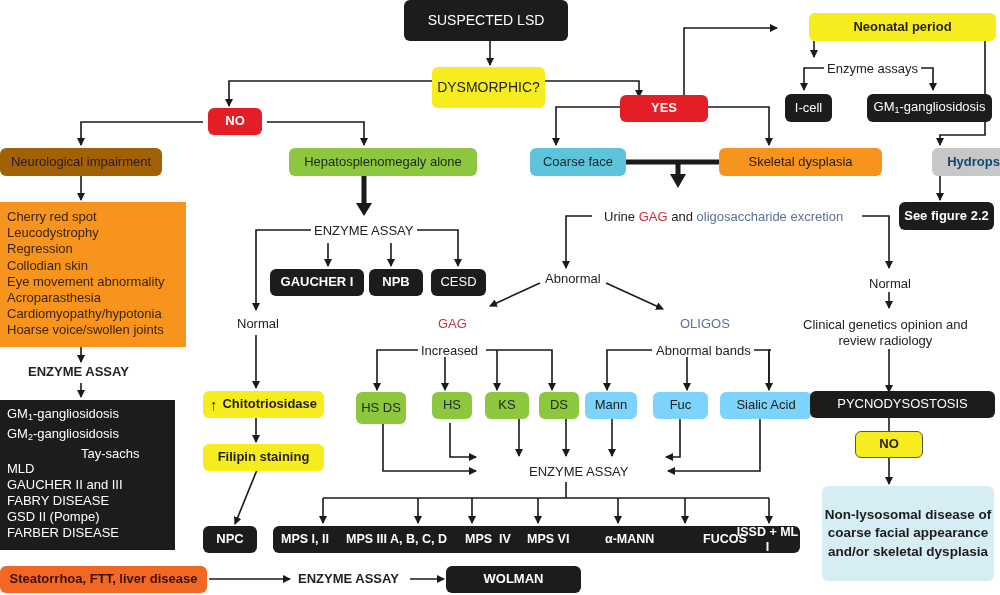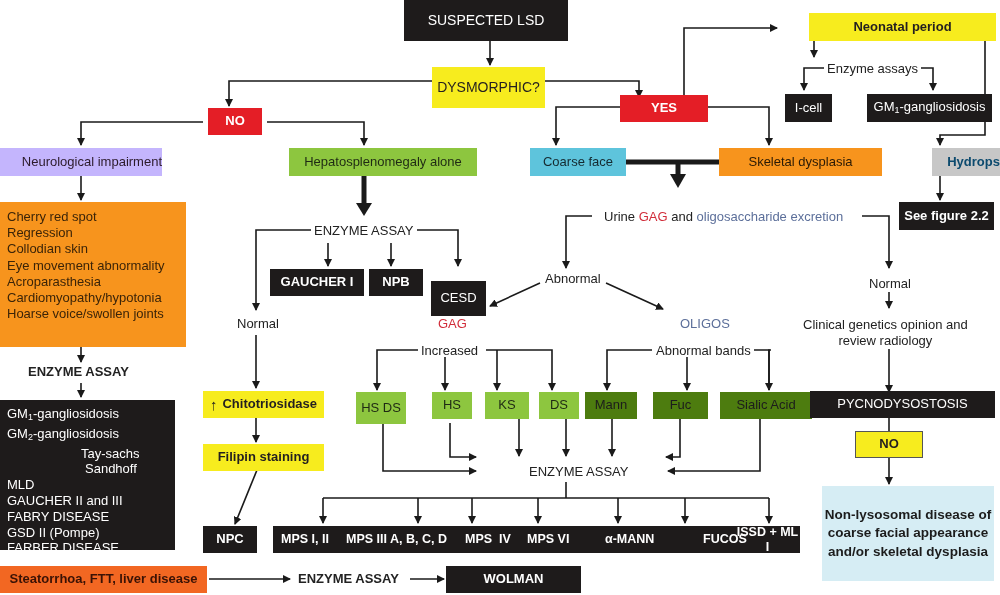--- a/index.html
+++ b/index.html
@@ -1,27 +1,27 @@
 <!DOCTYPE html>
 <html><head>
 <meta charset="utf-8">
 <style>
   html, body { margin: 0; padding: 0; background: #ffffff; }
   #canvas { position: relative; width: 1000px; height: 595px; overflow: hidden; background: #ffffff; font-family: "Liberation Sans", sans-serif; }
   svg#wires { position: absolute; left: 0; top: 0; width: 1000px; height: 595px; }
-  .box { position: absolute; display: flex; align-items: center; justify-content: center; box-sizing: border-box; font-size: 13px; color: #222; text-align: center; line-height: 1.15; }
+  .box { position: absolute; display: flex; align-items: center; justify-content: center; box-sizing: border-box; font-size: 13px; color: #222; text-align: center; line-height: 1.15; border-radius: 6px; }
   .black { background: #1e1b1b; color: #ffffff; }
   .yellow { background: #f7ec1e; color: #231f20; }
   .red { background: #e41e26; color: #ffffff; font-weight: bold; }
-  .purple { background: #c4b5fd; color: #2b1a2a; justify-content: flex-end; }
+  .purple { background: #a16207; color: #2b1a2a; }
   .green { background: #8dc63f; color: #1f2a14; }
   .cyan { background: #5ec4dc; color: #152a30; }
   .orange { background: #f7941d; color: #2a1a05; }
   .dorange { background: #f26722; color: #3a1205; font-weight: bold; }
-  .grey { background: #4d7c0f; color: #1c1c1c; }
+  .grey { background: #7dd3fc; color: #1c1c1c; }
   .lgrey { background: #c7c7c7; color: #0c4a6e; font-weight: bold; margin-left: 33px; }
   .lblue { background: #d6edf4; color: #1c1c1c; font-weight: bold; font-size: 13.5px; line-height: 1.35; }
   .bold { font-weight: bold; }
   .label { position: absolute; font-size: 13px; color: #222; background: #fff; padding: 0 3px; white-space: nowrap; line-height: 1; }
   .list { position: absolute; box-sizing: border-box; font-size: 13px; line-height: 16.2px; }
   .list div { white-space: nowrap; }
   .gag { color: #d12d3a; }
   .oli { color: #5c6f9a; }
   sub { font-size: 9px; vertical-align: -2px; }
 </style>
@@ -148,51 +148,51 @@
   </div>
   <div class="box red" style="left:620px;top:95px;width:88px;height:27px;">
     <span>YES</span>
   </div>
 
   <div class="box purple" style="left:0;top:148px;width:162px;height:28px;">
     <span>Neurological impairment</span>
   </div>
   <div class="list orange" style="left:0;top:202px;width:186px;height:145px;padding:7px 0 0 7px;color:#3b2408;">
     <div>Cherry red spot</div>
+    <div>Leucodystrophy</div>
     <div>Regression</div>
     <div>Collodian skin</div>
     <div>Eye movement abnormality</div>
     <div>Acroparasthesia</div>
     <div>Cardiomyopathy/hypotonia</div>
     <div>Hoarse voice/swollen joints</div>
   </div>
   <div class="label bold" style="left:25px;top:365px;">ENZYME ASSAY</div>
   <div class="list black" style="left:0;top:400px;width:175px;height:150px;padding:6px 0 0 7px;font-size:13px;line-height:15.8px;">
     <div><span>GM</span><sub>1</sub><span>-gangliosidosis</span></div>
     <div><span>GM</span><sub>2</sub><span>-gangliosidosis</span></div>
     <div style="padding-left:74px;">Tay-sachs</div>
-    <div style="padding-left:78px;">Sandhoff</div>
     <div>MLD</div>
     <div>GAUCHER II and III</div>
     <div>FABRY DISEASE</div>
     <div>GSD II (Pompe)</div>
     <div>FARBER DISEASE</div>
   </div>
 
   <div class="box green" style="left:289px;top:148px;width:188px;height:28px;">
     <span>Hepatosplenomegaly alone</span>
   </div>
   <div class="label" style="left:311px;top:224px;">ENZYME ASSAY</div>
   <div class="box black bold" style="left:270px;top:269px;width:94px;height:27px;">
     <span>GAUCHER I</span>
   </div>
   <div class="box black bold" style="left:369px;top:269px;width:54px;height:27px;">
     <span>NPB</span>
   </div>
-  <div class="box black" style="left:431px;top:269px;width:55px;height:35px;margin-top:12px;">
+  <div class="box black" style="left:431px;top:269px;width:55px;height:27px;">
     <span>CESD</span>
   </div>
   <div class="label" style="left:234px;top:317px;">Normal</div>
   <div class="box yellow bold" style="left:203px;top:391px;width:121px;height:27px;">
     <span style="margin-right:5px;font-size:15px;">↑</span>
     <span>Chitotriosidase</span>
   </div>
   <div class="box yellow bold" style="left:203px;top:444px;width:121px;height:27px;">
     <span>Filipin staining</span>
   </div>

